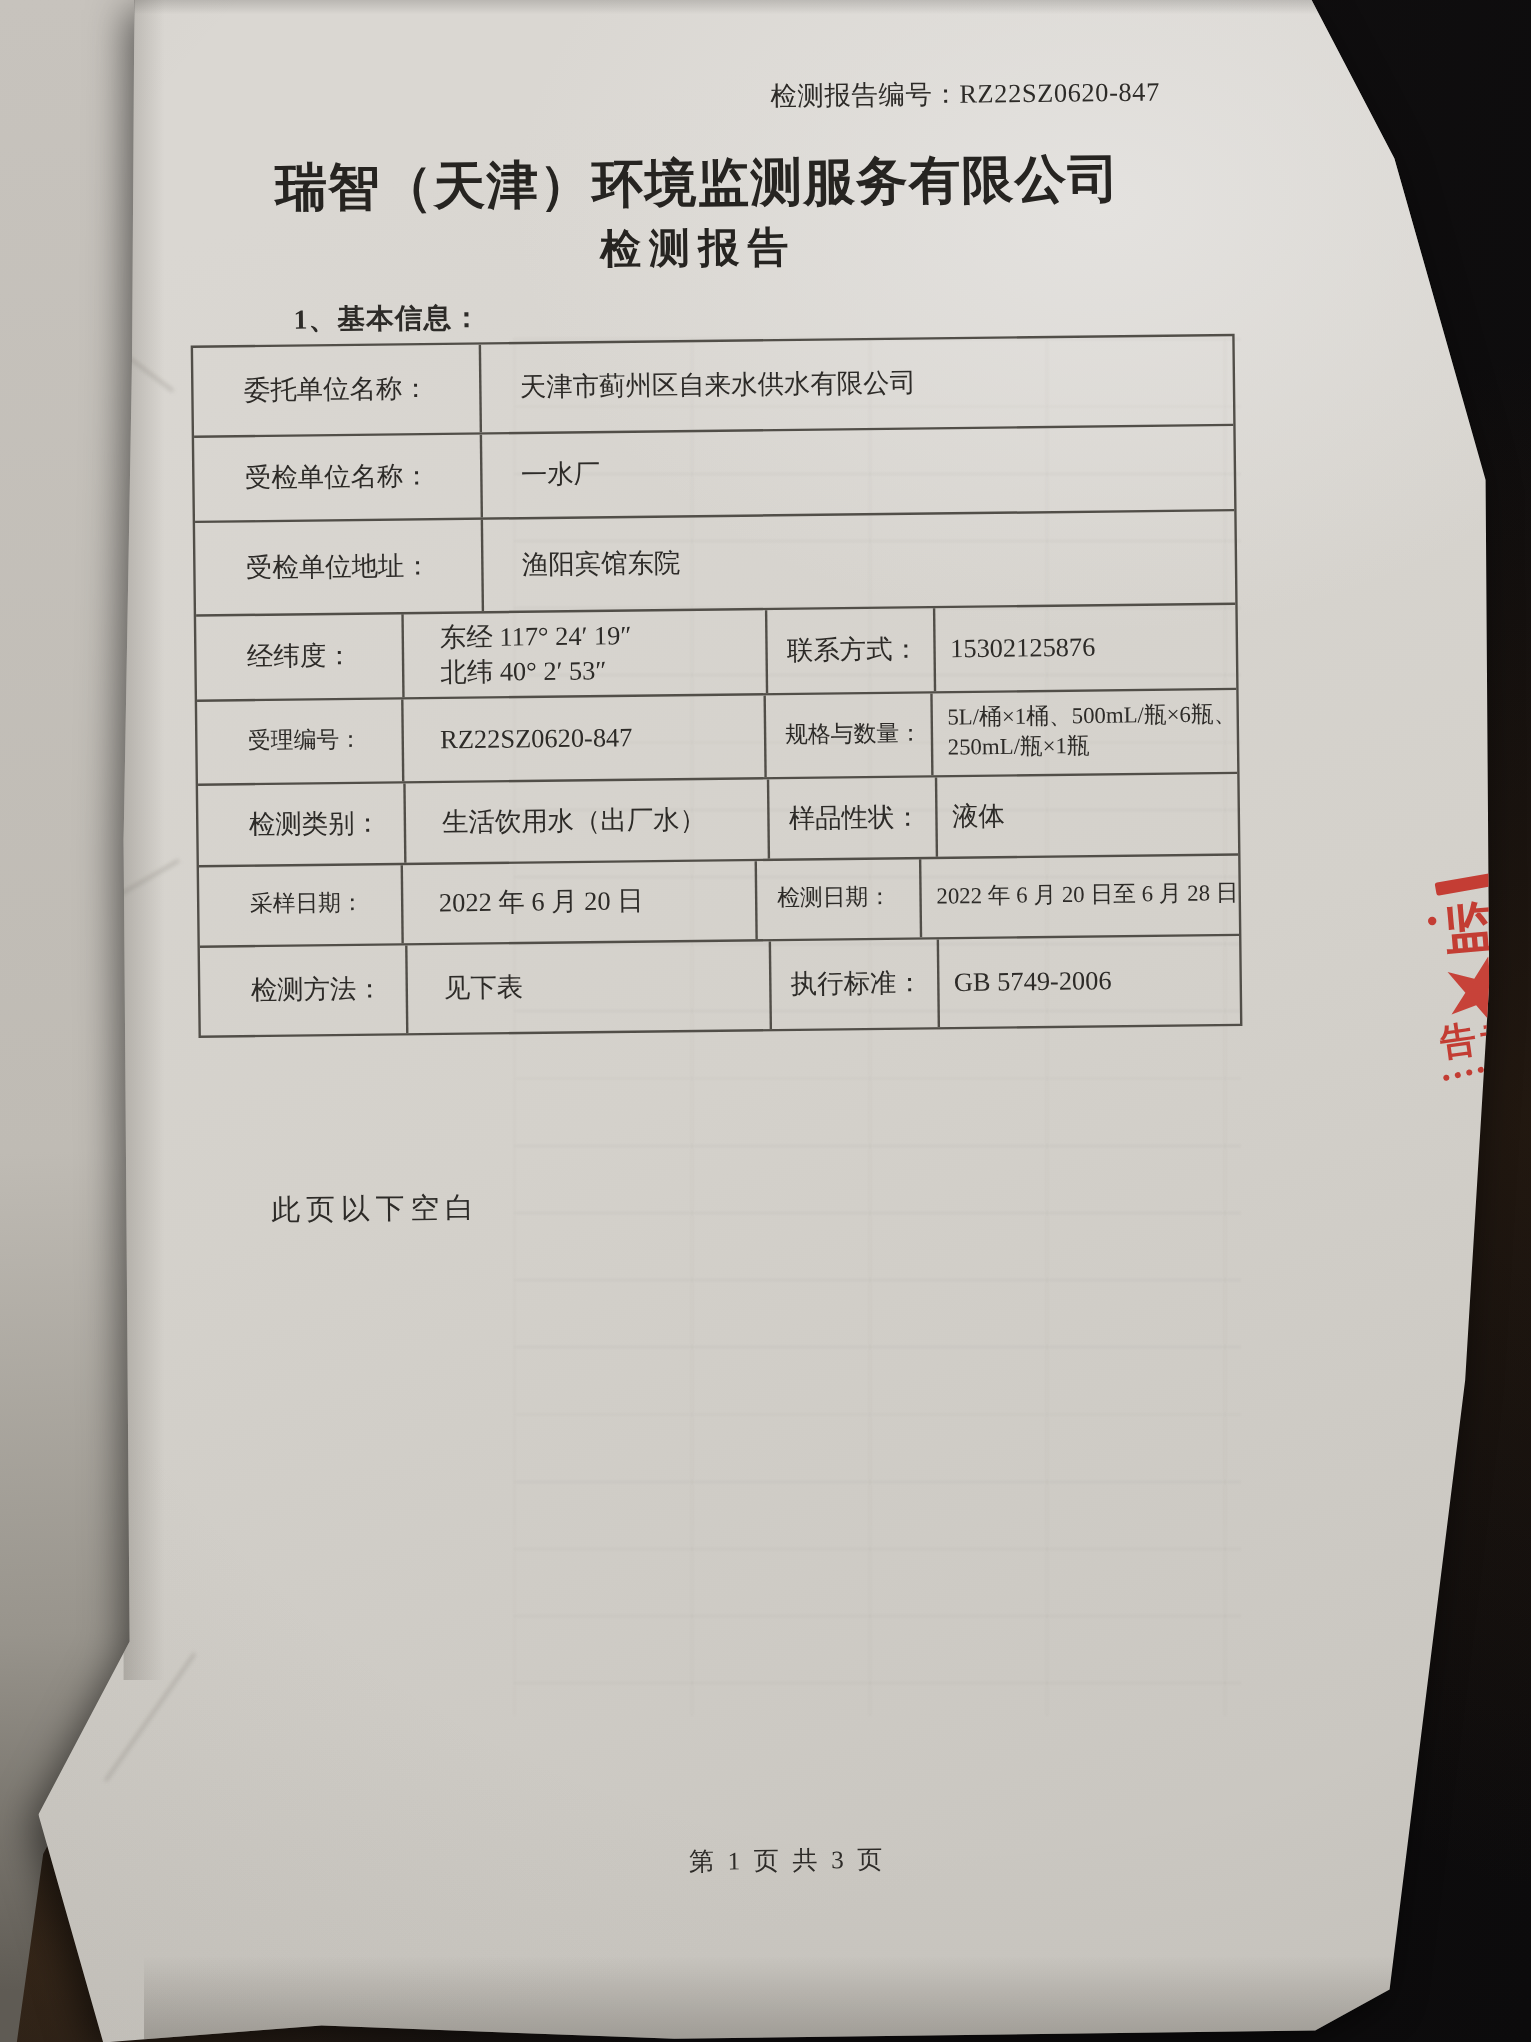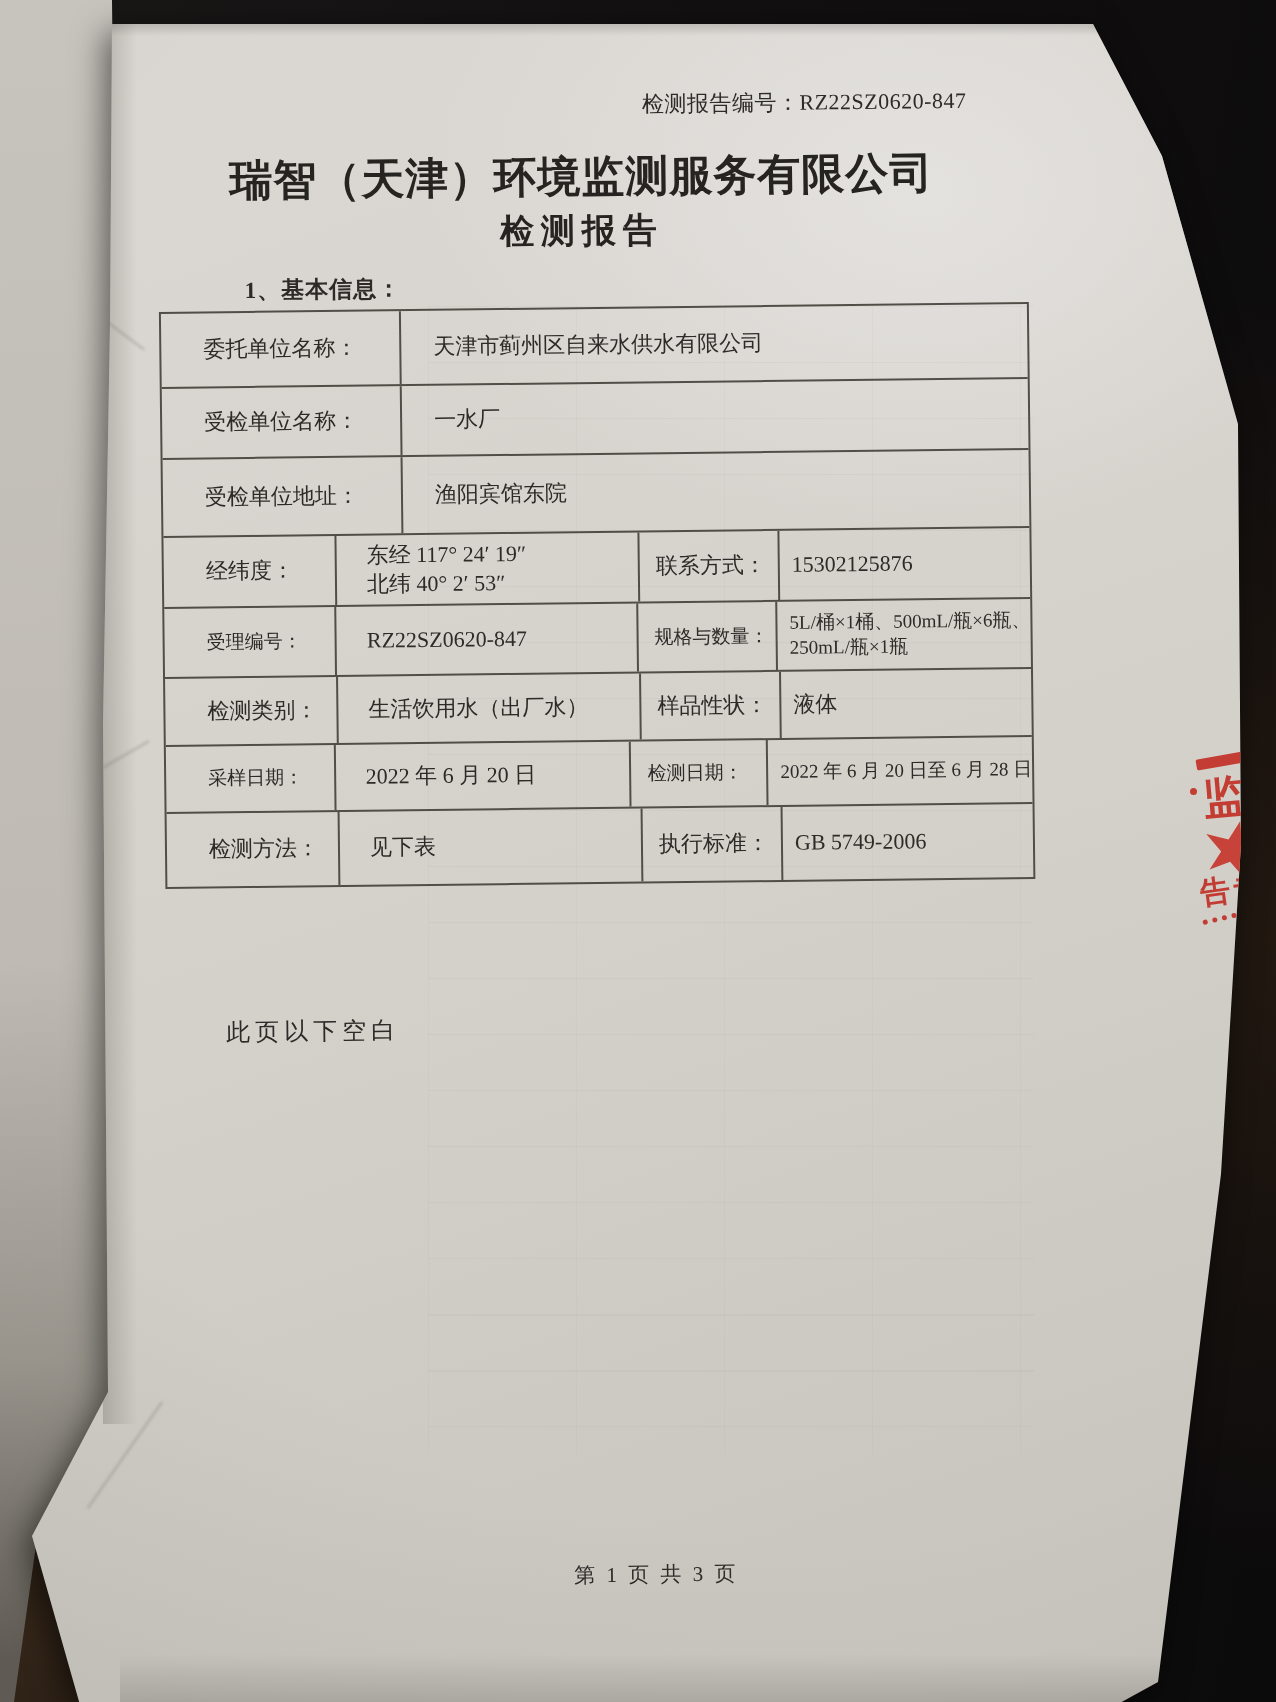--- a/index.html
+++ b/index.html
@@ -14,21 +14,21 @@
       radial-gradient(60% 40% at 2% 96%, rgba(98,64,30,.38) 0%, rgba(98,64,30,0) 70%),
       radial-gradient(30% 50% at 100% 55%, rgba(82,52,24,.30) 0%, rgba(82,52,24,0) 75%),
       linear-gradient(100deg,#1a1817 0%,#121011 45%,#0c0b0c 100%);
   }
   
   .undersheet{position:absolute;inset:0;
     clip-path:polygon(0 0,112px 0,127px 1372px,36px 1545px,14px 1702px,0 1702px);
     background:linear-gradient(178deg,#c7c3bd 0%,#bfbbb4 55%,#98948c 78%,#5f5b54 95%);
   }
   
-  .paper-wrap{position:absolute;inset:0;filter:drop-shadow(-6px 8px 16px rgba(0,0,0,.55));margin-top:24px;}
+  .paper-wrap{position:absolute;inset:0;filter:drop-shadow(-6px 8px 16px rgba(0,0,0,.55));}
   .paper{position:absolute;inset:0;
     clip-path:polygon(112px 0,1093px 0,1162px 132px,1238px 400px,1241px 820px,1221px 1150px,1158px 1658px,1096px 1692px,562px 1699px,268px 1688px,86px 1702px,32px 1512px,108px 1368px,103px 700px,110px 300px);
     background:
       radial-gradient(55% 30% at 72% 10%, #e4e2df 0%, rgba(228,226,223,0) 70%),
       radial-gradient(120% 95% at 62% 38%, rgba(0,0,0,0) 55%, rgba(93,88,80,.16) 100%),
       linear-gradient(162deg,#dad7d2 12%,#d4d1cb 52%,#cac7c1 86%);
   }
   .edge-shadow-left{position:absolute;left:103px;top:0;width:34px;height:1400px;
     background:linear-gradient(90deg,rgba(100,95,88,.30),rgba(100,95,88,0));}
   .edge-shadow-bottom{position:absolute;left:120px;top:1630px;width:1040px;height:70px;

